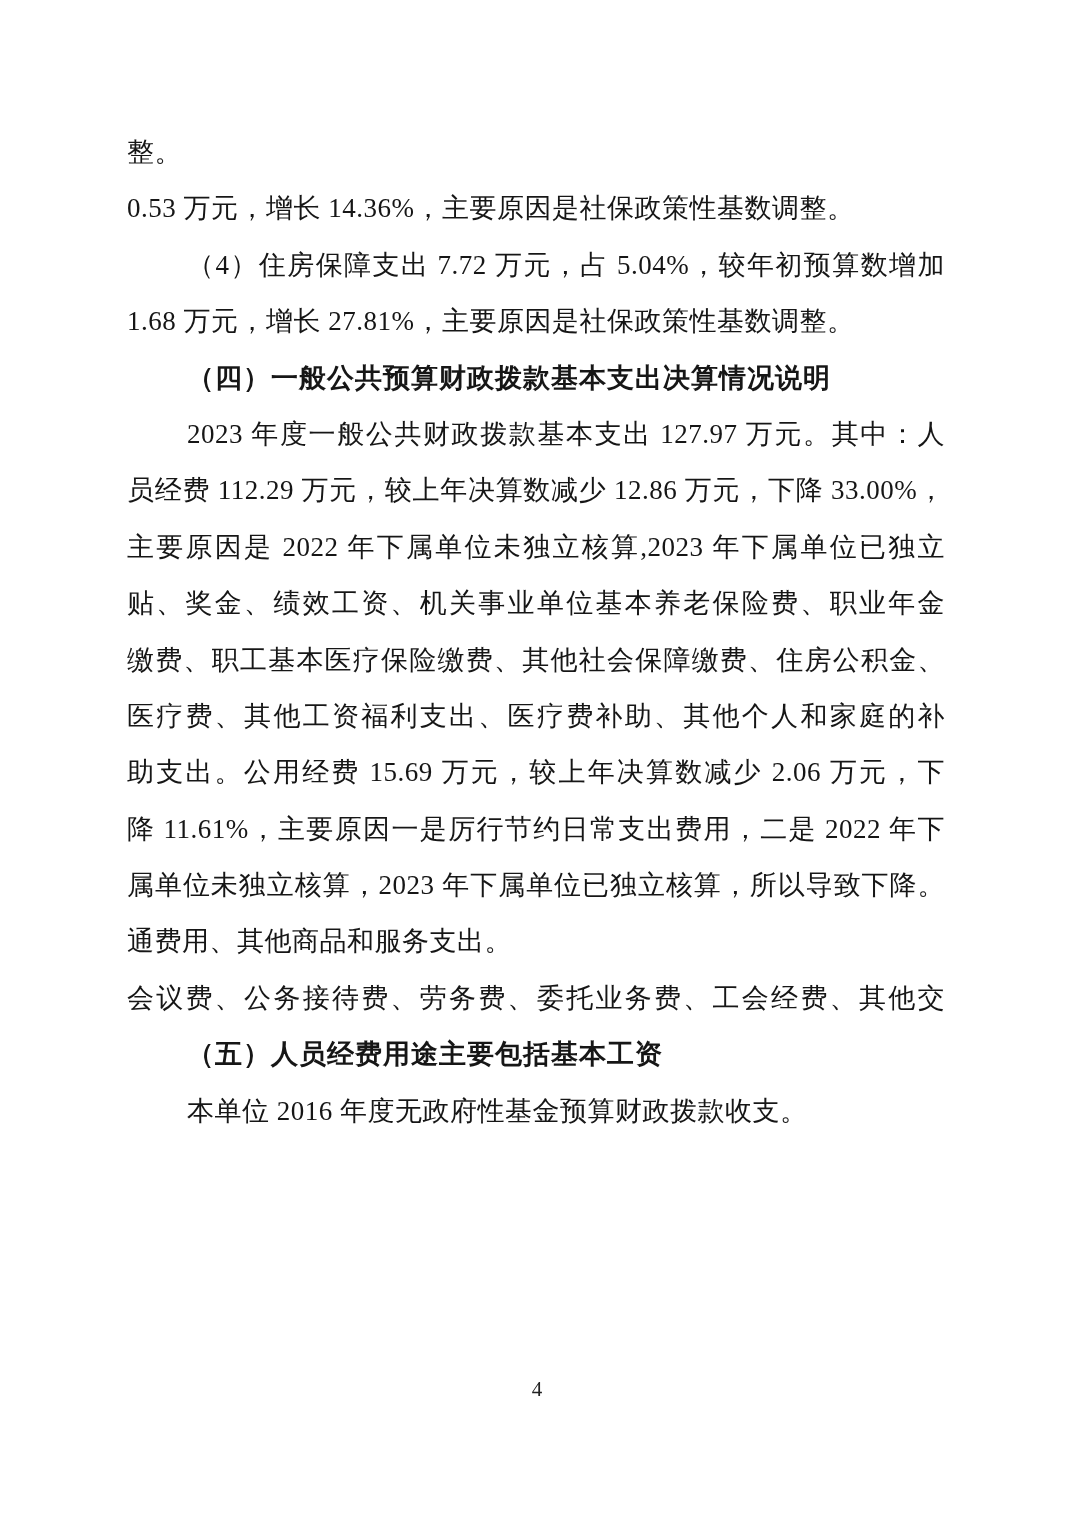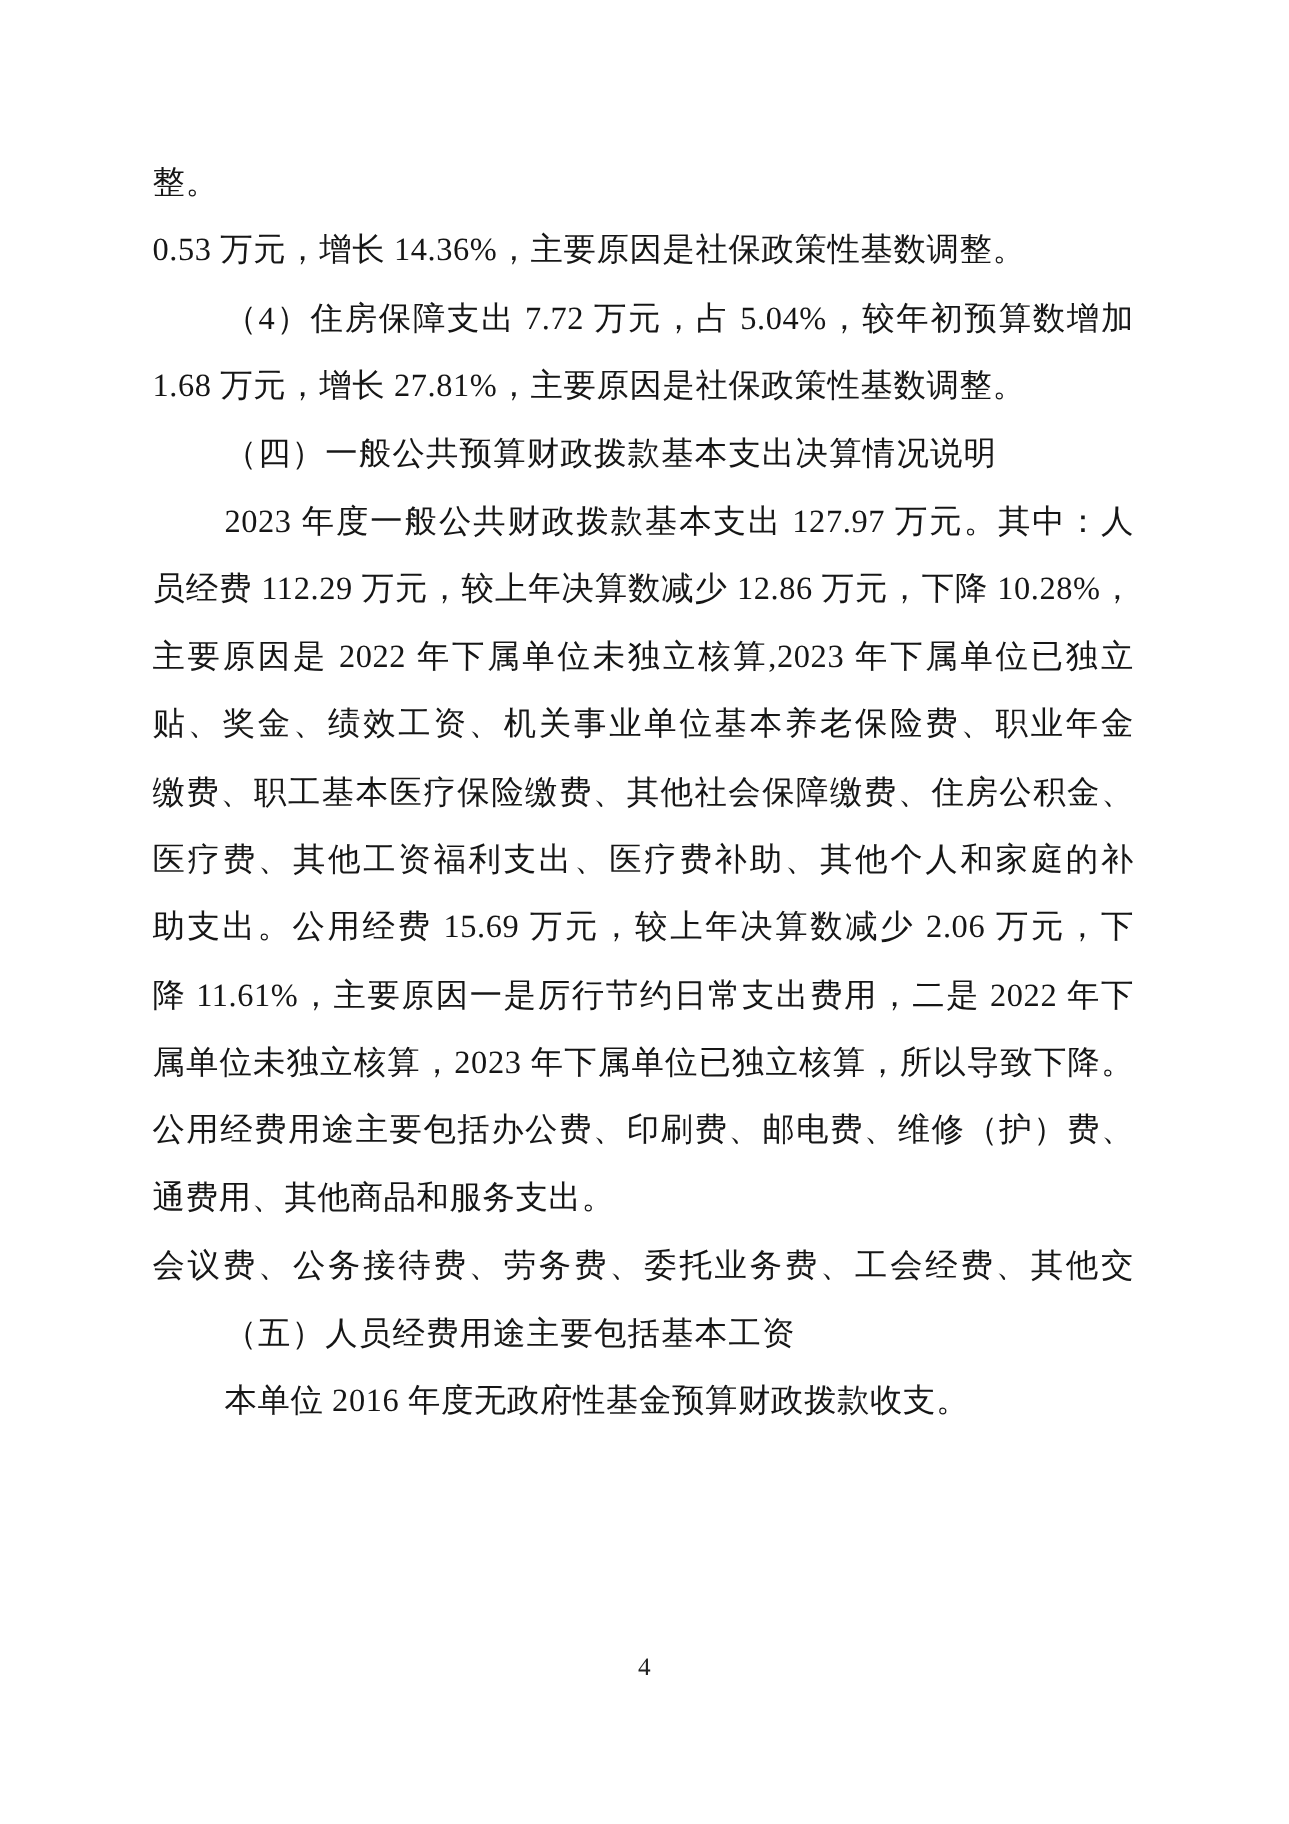--- a/index.html
+++ b/index.html
@@ -33,21 +33,21 @@
   .line.fill {
     white-space: normal;
     text-align: justify;
     text-align-last: justify;
     overflow: hidden;
   }
   .line.indent {
     text-indent: 60px;
   }
   .line.bold {
-    font-weight: normal;
+    font-weight: bold;
     letter-spacing: 1px;
   }
   .page-footer {
     position: absolute;
     left: 0;
     right: 0;
     top: 1374px;
     height: 30px;
     line-height: 30px;
     text-align: center;
@@ -59,28 +59,27 @@
 <body>
 
 <div class="page">
   <div class="doc-body">
       <div class="line">整。</div>
       <div class="line">0.53 万元，增长 14.36%，主要原因是社保政策性基数调整。</div>
       <div class="line indent fill">（4）住房保障支出 7.72 万元，占 5.04%，较年初预算数增加</div>
       <div class="line">1.68 万元，增长 27.81%，主要原因是社保政策性基数调整。</div>
       <div class="line indent bold">（四）一般公共预算财政拨款基本支出决算情况说明</div>
       <div class="line indent fill">2023 年度一般公共财政拨款基本支出 127.97 万元。其中：人</div>
-      <div class="line fill">员经费 112.29 万元，较上年决算数减少 12.86 万元，下降 10.28%，</div>
+      <div class="line fill">员经费 112.29 万元，较上年决算数减少 12.86 万元，下降 33.00%，</div>
       <div class="line fill">主要原因是 2022 年下属单位未独立核算,2023 年下属单位已独立</div>
       <div class="line fill">贴、奖金、绩效工资、机关事业单位基本养老保险费、职业年金</div>
       <div class="line fill">缴费、职工基本医疗保险缴费、其他社会保障缴费、住房公积金、</div>
       <div class="line fill">医疗费、其他工资福利支出、医疗费补助、其他个人和家庭的补</div>
       <div class="line fill">助支出。公用经费 15.69 万元，较上年决算数减少 2.06 万元，下</div>
       <div class="line fill">降 11.61%，主要原因一是厉行节约日常支出费用，二是 2022 年下</div>
       <div class="line fill">属单位未独立核算，2023 年下属单位已独立核算，所以导致下降。</div>
-      <div class="line fill">公用经费用途主要包括办公费、印刷费、邮电费、维修（护）费、</div>
       <div class="line">通费用、其他商品和服务支出。</div>
       <div class="line fill">会议费、公务接待费、劳务费、委托业务费、工会经费、其他交</div>
       <div class="line indent bold">（五）人员经费用途主要包括基本工资</div>
       <div class="line indent">本单位 2016 年度无政府性基金预算财政拨款收支。</div>
     </div>
   <div class="page-footer">4</div>
 </div>
 
 </body></html>

